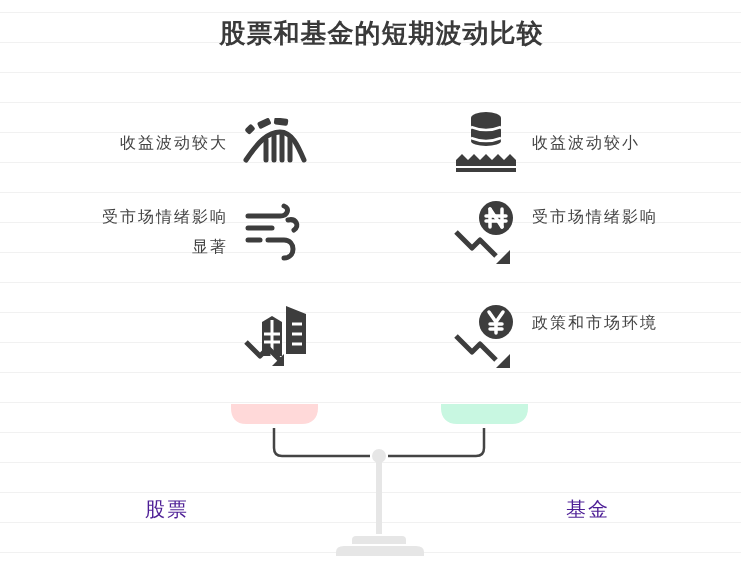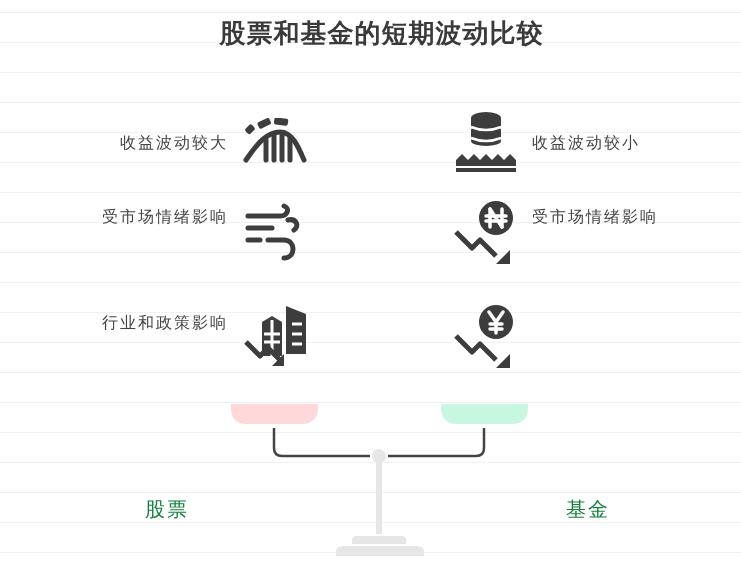--- a/index.html
+++ b/index.html
@@ -11,21 +11,21 @@
   }
   .rules { position:absolute; inset:0; pointer-events:none; }
   .rule { position:absolute; left:0; width:741px; height:1px; background:#f1f1f1; }
   .title {
     position:absolute; left:0; width:741px; top:16px; text-align:center;
     font-size:26px; font-weight:bold; color:#3a3a3a; letter-spacing:1px;margin-left:11px;
   }
   .txt { position:absolute; font-size:16px; line-height:30px; letter-spacing:2px; color:#444; }
   .left { text-align:right; }
   .icon { position:absolute; }
-  .label { position:absolute; font-size:20px; letter-spacing:2px; color:#15803d; }
+  .label { position:absolute; font-size:20px; letter-spacing:2px; color:#4c1d95; }
 </style>
 </head>
 <body>
 
 <div class="rules">
   <div class="rule" style="top:12px"></div>
   <div class="rule" style="top:42px"></div>
   <div class="rule" style="top:72px"></div>
   <div class="rule" style="top:102px"></div>
   <div class="rule" style="top:132px"></div>
@@ -45,23 +45,23 @@
   <div class="rule" style="top:552px"></div>
 </div>
 
 <div class="title">股票和基金的短期波动比较</div>
 
 <div class="txt left" style="left:20px;width:208px;top:128px">
   <div>收益波动较大</div>
 </div>
 <div class="txt left" style="left:20px;width:208px;top:202px">
   <div>受市场情绪影响</div>
+  <div>显著</div>
 </div>
 <div class="txt left" style="left:20px;width:208px;top:308px">
-  <div>行业和政策影响</div>
 </div>
 
 <svg class="icon" style="left:240px;top:118px" width="68" height="48" viewBox="0 0 68 48">
   <g fill="none" stroke="#3d3d3d" stroke-linecap="round" stroke-width="5">
     <path d="M6 42 C 18 24, 28 14, 40 14 C 52 14, 58 28, 64 42"></path>
     <path d="M26 22 L26 42"></path>
     <path d="M34 16 L34 42"></path>
     <path d="M42 16 L42 42"></path>
     <path d="M50 20 L50 42"></path>
   </g>
@@ -140,20 +140,21 @@
   <path d="M58 50 L58 64 L44 64 Z" fill="#3d3d3d"></path>
 </svg>
 
 <div class="txt" style="left:532px;width:200px;top:128px">
   <div>收益波动较小</div>
 </div>
 <div class="txt" style="left:532px;width:200px;top:202px">
   <div>受市场情绪影响</div>
 </div>
 <div class="txt" style="left:532px;width:200px;top:308px">
+  <div>政策和市场环境</div>
 </div>
 
 <svg class="icon" style="left:220px;top:398px" width="320" height="160" viewBox="0 0 320 160">
   <path d="M11 6 L98 6 L98 10 C 98 20, 92 26, 82 26 L26 26 C 16 26, 11 20, 11 10 Z" fill="#ffd9d9"></path>
   <path d="M221 6 L308 6 L308 10 C 308 20, 302 26, 292 26 L237 26 C 227 26, 221 20, 221 10 Z" fill="#c8f7e1"></path>
   <rect x="156" y="64" width="6" height="72" fill="#e6e6e6"></rect>
   <path d="M132 142 Q132 138 136 138 L182 138 Q186 138 186 142 L186 146 L132 146 Z" fill="#e6e6e6"></path>
   <path d="M116 154 Q116 148 124 148 L196 148 Q204 148 204 154 L204 158 L116 158 Z" fill="#e6e6e6"></path>
   <path d="M54 30 L54 50 Q54 58 62 58 L150 58 M168 58 L256 58 Q264 58 264 50 L264 30" fill="none" stroke="#444" stroke-width="2.5"></path>
   <circle cx="159" cy="58" r="7" fill="#e6e6e6"></circle>

